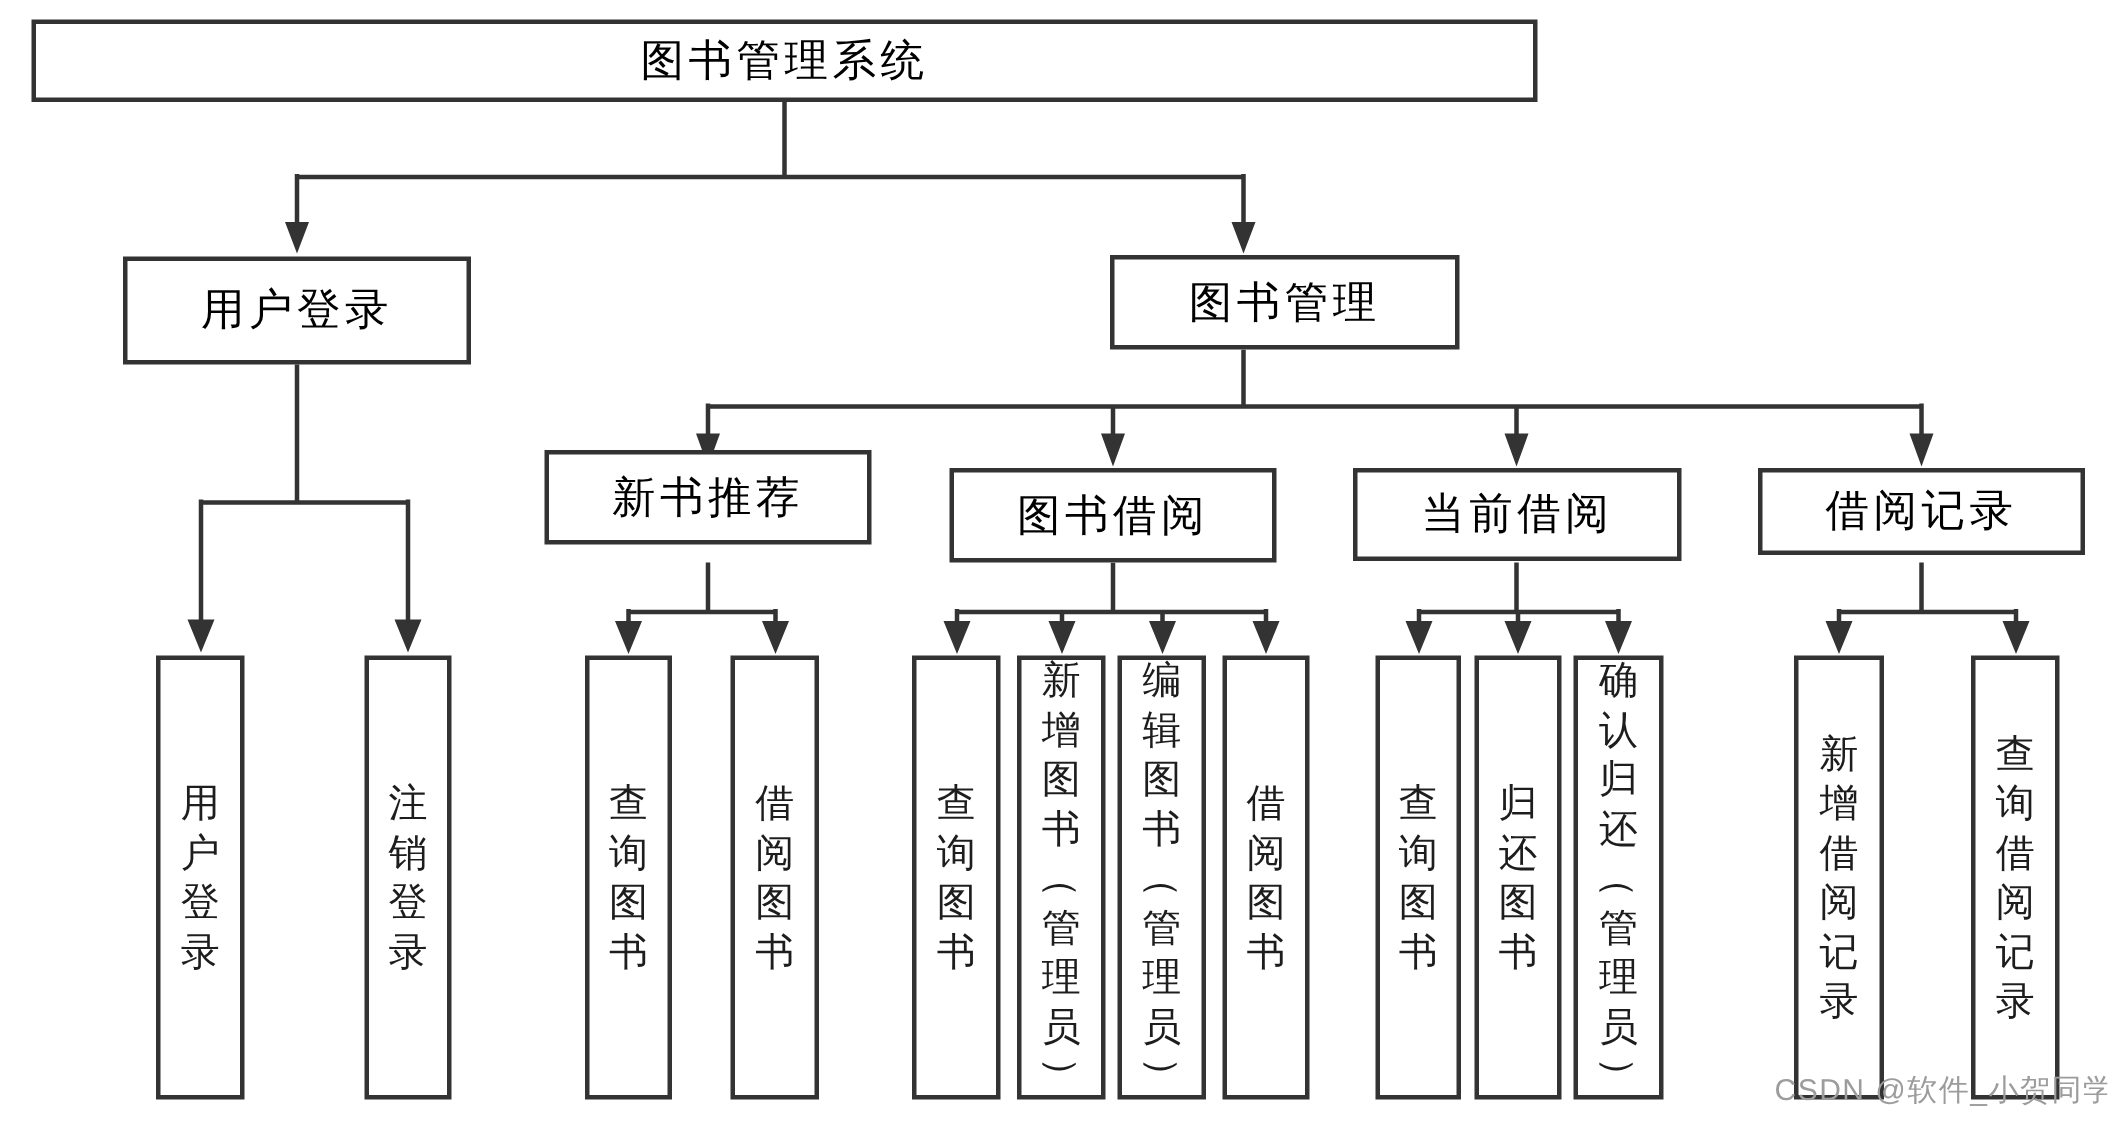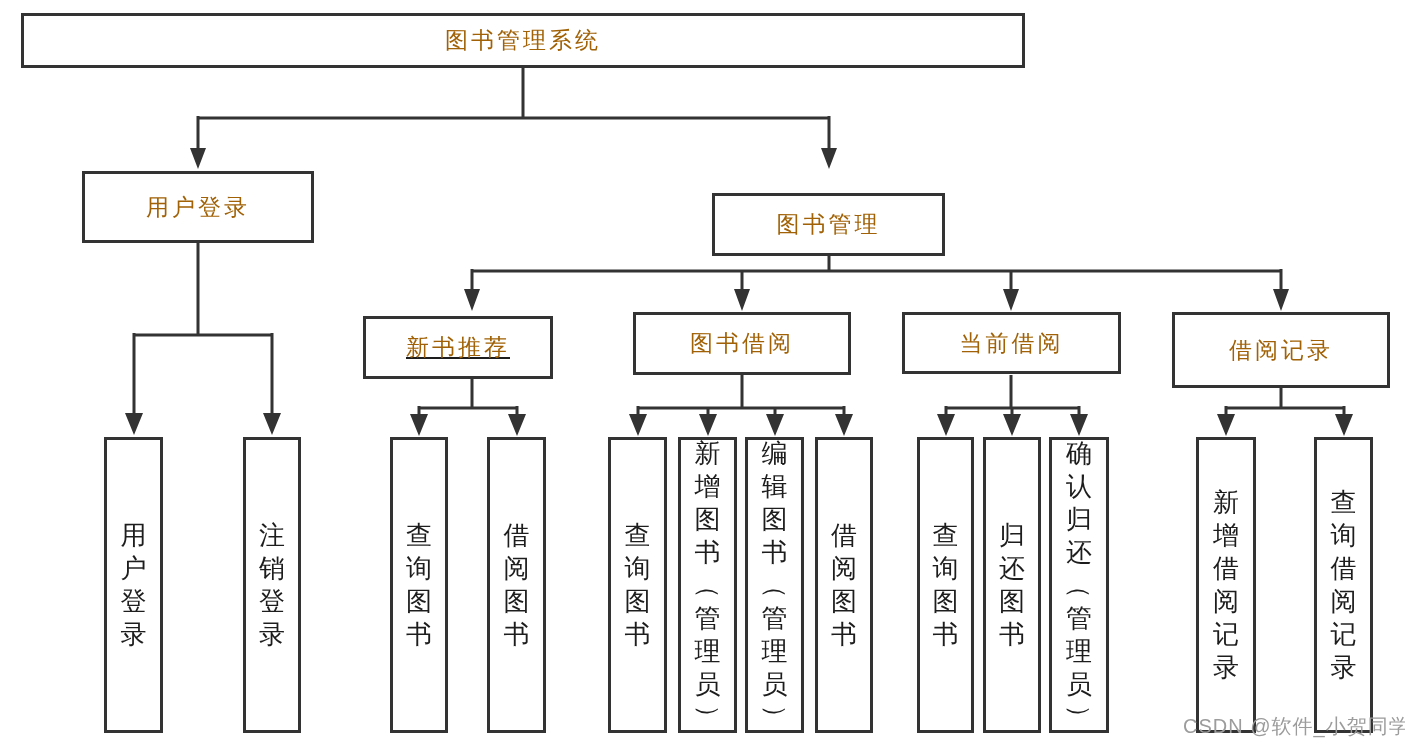--- a/index.html
+++ b/index.html
@@ -6,21 +6,21 @@
   .stage {
     position:relative; width:1405px; height:747px; background:#ffffff;
     font-family:"Liberation Sans","DejaVu Sans",sans-serif; color:#1d1d1d;
     overflow:hidden;
   }
   .wires { position:absolute; left:0; top:0; width:1405px; height:747px; }
   .box {
     position:absolute; box-sizing:border-box; background:#ffffff;
     border:3px solid #333333; display:flex; align-items:center; justify-content:center;
   }
-  .hlabel { font-size:23px; letter-spacing:3px; white-space:nowrap; color:#a16207; }
+  .hlabel { font-size:29px; letter-spacing:3px; white-space:nowrap; color:#000000; }
   .v { flex-direction:column; }
   .vtext { display:flex; flex-direction:column; align-items:center; }
   .vchar { display:block; height:33px; line-height:33px; font-size:26px; text-align:center; color:#1d1d1d; }
   .vchar.rot { transform:rotate(90deg); }
   .watermark {
     position:absolute; left:1183px; top:713px; font-size:20px; letter-spacing:1px;
     color:#9c9c9c; white-space:nowrap; z-index:5;
   }
 </style>
 </head>
@@ -45,34 +45,34 @@
          M1217,414 L1235,414 L1226,436 Z M1335,414 L1353,414 L1344,436 Z"></path>
   </svg>
 
   <div class="box" style="left:21px; top:13px; width:1004px; height:55px;">
     <span class="hlabel">图书管理系统</span>
   </div>
 
   <div class="box" style="left:82px; top:171px; width:232px; height:72px;">
     <span class="hlabel">用户登录</span>
   </div>
-  <div class="box" style="left:712px; top:170px; width:233px; height:63px;margin-top:23px;">
+  <div class="box" style="left:740px; top:170px; width:233px; height:63px;">
     <span class="hlabel">图书管理</span>
   </div>
 
-  <div class="box" style="left:363px; top:316px; width:190px; height:63px;text-decoration:underline;">
+  <div class="box" style="left:363px; top:300px; width:218px; height:63px;">
     <span class="hlabel">新书推荐</span>
   </div>
   <div class="box" style="left:902px; top:312px; width:219px; height:62px;">
     <span class="hlabel">当前借阅</span>
   </div>
   <div class="box" style="left:633px; top:312px; width:218px; height:63px;">
     <span class="hlabel">图书借阅</span>
   </div>
-  <div class="box" style="left:1172px; top:312px; width:218px; height:76px;">
+  <div class="box" style="left:1172px; top:312px; width:218px; height:58px;">
     <span class="hlabel">借阅记录</span>
   </div>
 
   <div class="box v" style="left:104px; top:437px; width:59px; height:296px;">
     <div class="vtext">
         <span class="vchar">用</span>
         <span class="vchar">户</span>
         <span class="vchar">登</span>
         <span class="vchar">录</span>
       </div>

